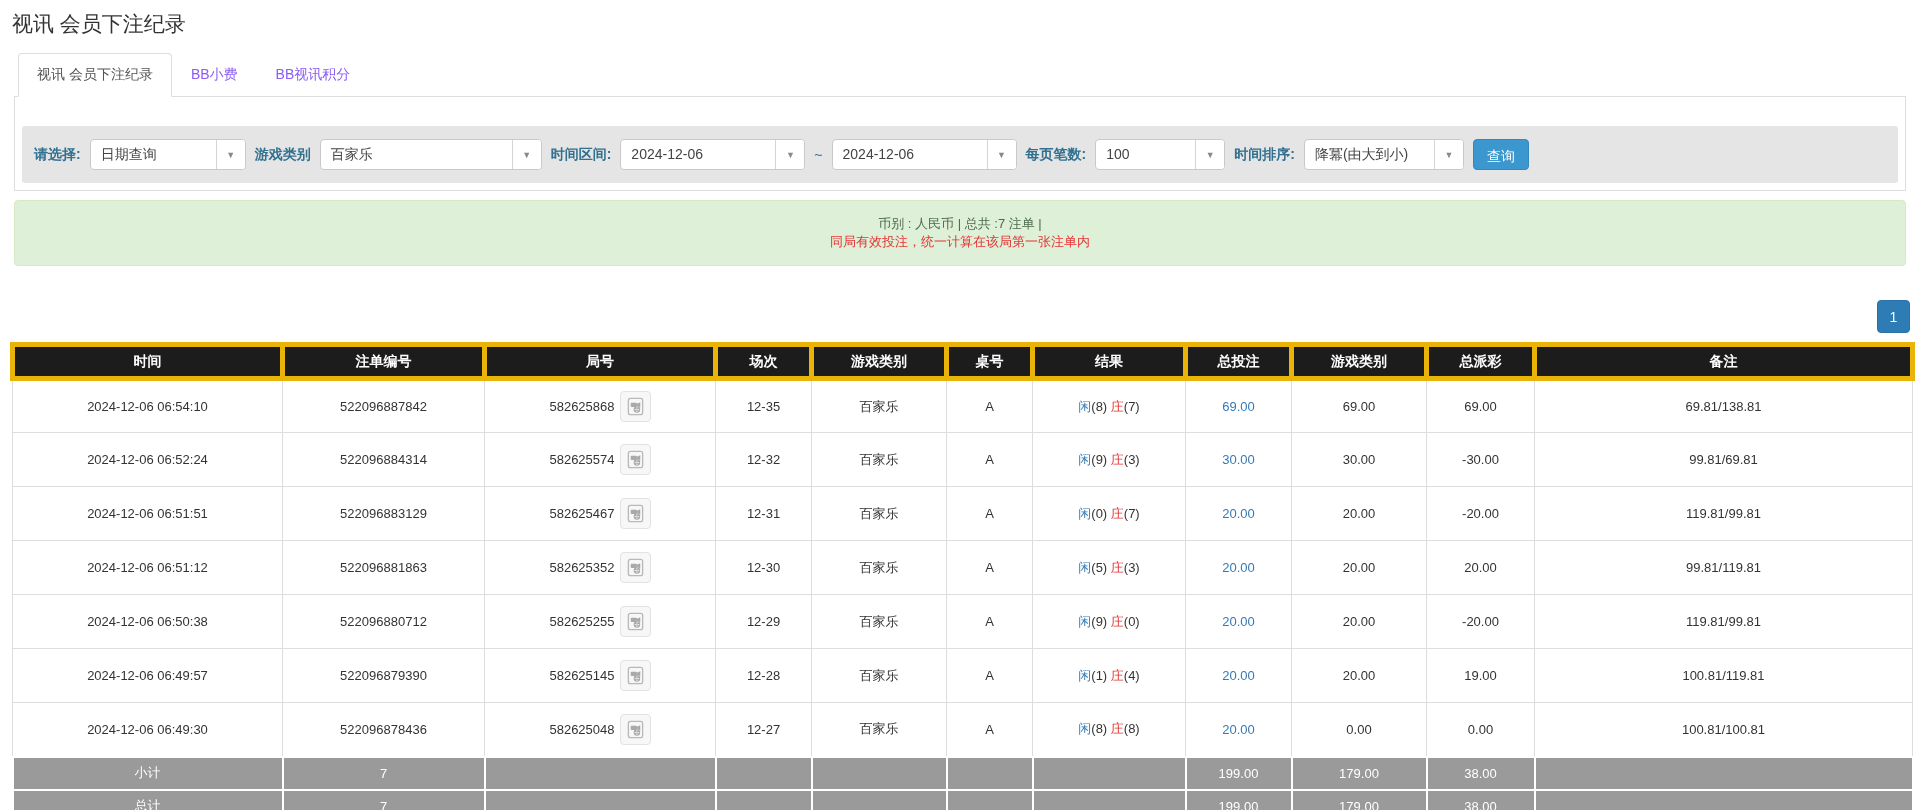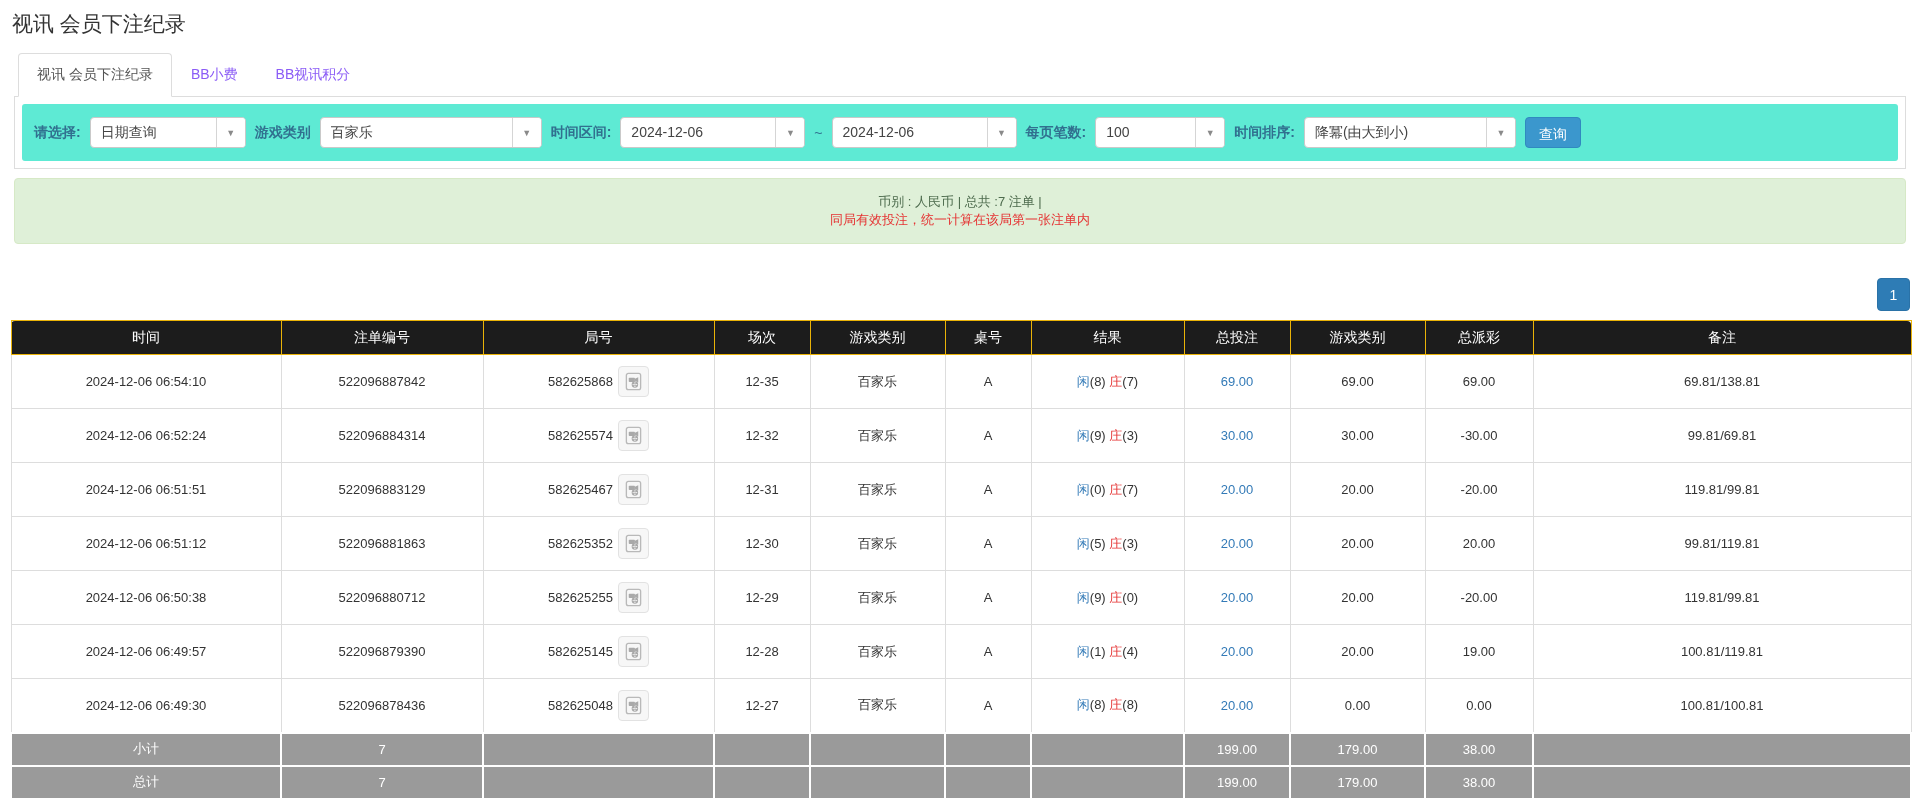--- a/index.html
+++ b/index.html
@@ -11,22 +11,22 @@
   .page-title { font-size: 21px; font-weight: 500; color: #333; margin: 2px 0 15px 2px; }
 
   
   .tabs { display: flex; border-bottom: 1px solid #ddd; padding-left: 4px; margin: 0 4px; }
   .tab { padding: 12px 18px; font-size: 14px; cursor: pointer; margin-bottom: -1px;
          border: 1px solid transparent; border-radius: 4px 4px 0 0; color: #8b5cf6; }
   .tab.active { background: #fff; border-color: #ddd #ddd #fff #ddd; color: #555; cursor: default; }
 
   
   .tab-content { margin: 0 4px; border: 1px solid #ddd; border-top: none; padding: 7px; }
-  .filter-bar { background: #5eead4; border-radius: 3px; padding: 13px 12px;
-                display: flex; align-items: center; gap: 9px; }
+  .filter-bar { background: #e5e5e5; border-radius: 3px; padding: 13px 12px;
+                display: flex; align-items: center; gap: 9px; margin-top: 22px; }
   .flabel { color: #31708f; font-weight: bold; font-size: 14px; white-space: nowrap; }
   .combo { display: inline-flex; align-items: stretch; background: #fff; border: 1px solid #c9c9c9;
            border-radius: 4px; height: 31px; overflow: hidden; cursor: pointer; }
   .combo .val { padding: 0 10px; line-height: 29px; font-size: 14px; color: #444; flex: 1 1 auto;
                 white-space: nowrap; overflow: hidden; }
   .combo .arrow { width: 29px; border-left: 1px solid #d5d5d5; display: flex; align-items: center;
                   justify-content: center; color: #8a8a8a; font-size: 9px; background: #fff; }
   .tilde { color: #31708f; font-size: 14px; }
   .search-btn { height: 31px; padding: 8px 13px; background: #3b97cd; color: #fff; border: 1px solid #3089bf;
                 border-radius: 4px; font-size: 14px; cursor: pointer; }
@@ -39,22 +39,22 @@
 
   
   .pager { display: flex; justify-content: flex-end; margin: 34px 0 9px 0; }
   .pager.bottom { margin: 25px 0 0 0; }
   .page-btn { min-width: 33px; height: 33px; background: #2e7cb5; color: #fff; border: 1px solid #2a72a7;
               border-radius: 4px; display: flex; align-items: center; justify-content: center;
               font-size: 14px; cursor: pointer; }
 
   
   table.records { width: 1900px; border-collapse: collapse; table-layout: fixed; }
-  table.records th { background: #1c1c1c; color: #fff; font-size: 14px; font-weight: normal;
-                     height: 34px; border: 1px solid #eab308; text-align: center; }
+  table.records th { background: #1c1c1c; color: #fff; font-size: 14px; font-weight: bold;
+                     height: 34px; border: 5px solid #eab308; text-align: center; }
   table.records th:first-child { border-top-left-radius: 4px; }
   table.records th:last-child { border-top-right-radius: 4px; }
   table.records td { border: 1px solid #ddd; font-size: 13px; text-align: center; vertical-align: middle;
                      height: 54px; color: #333; background: #fff; }
   .blue-link { color: #337ab7; cursor: pointer; }
   .neg { color: #ee3333; }
   .res-p { color: #337ab7; }
   .res-b { color: #e53333; }
   .round-cell { display: flex; align-items: center; justify-content: center; gap: 5px; }
   .cam-btn { width: 31px; height: 31px; background: #f7f7f7; border: 1px solid #e2e2e2; border-radius: 4px;
@@ -99,21 +99,21 @@
         <span class="arrow">▼</span>
       </div>
 
       <span class="flabel">每页笔数:</span>
       <div class="combo" style="width:130px">
         <span class="val">100</span>
         <span class="arrow">▼</span>
       </div>
 
       <span class="flabel">时间排序:</span>
-      <div class="combo" style="width:212px">
+      <div class="combo" style="width:160px">
         <span class="val">降冪(由大到小)</span>
         <span class="arrow">▼</span>
       </div>
 
       <button class="search-btn">查询</button>
     </div>
   </div>
 
   <div class="alert-bar">
     <span class="alert-left">币别 : 人民币 | 总共 :7 注单 |</span>

